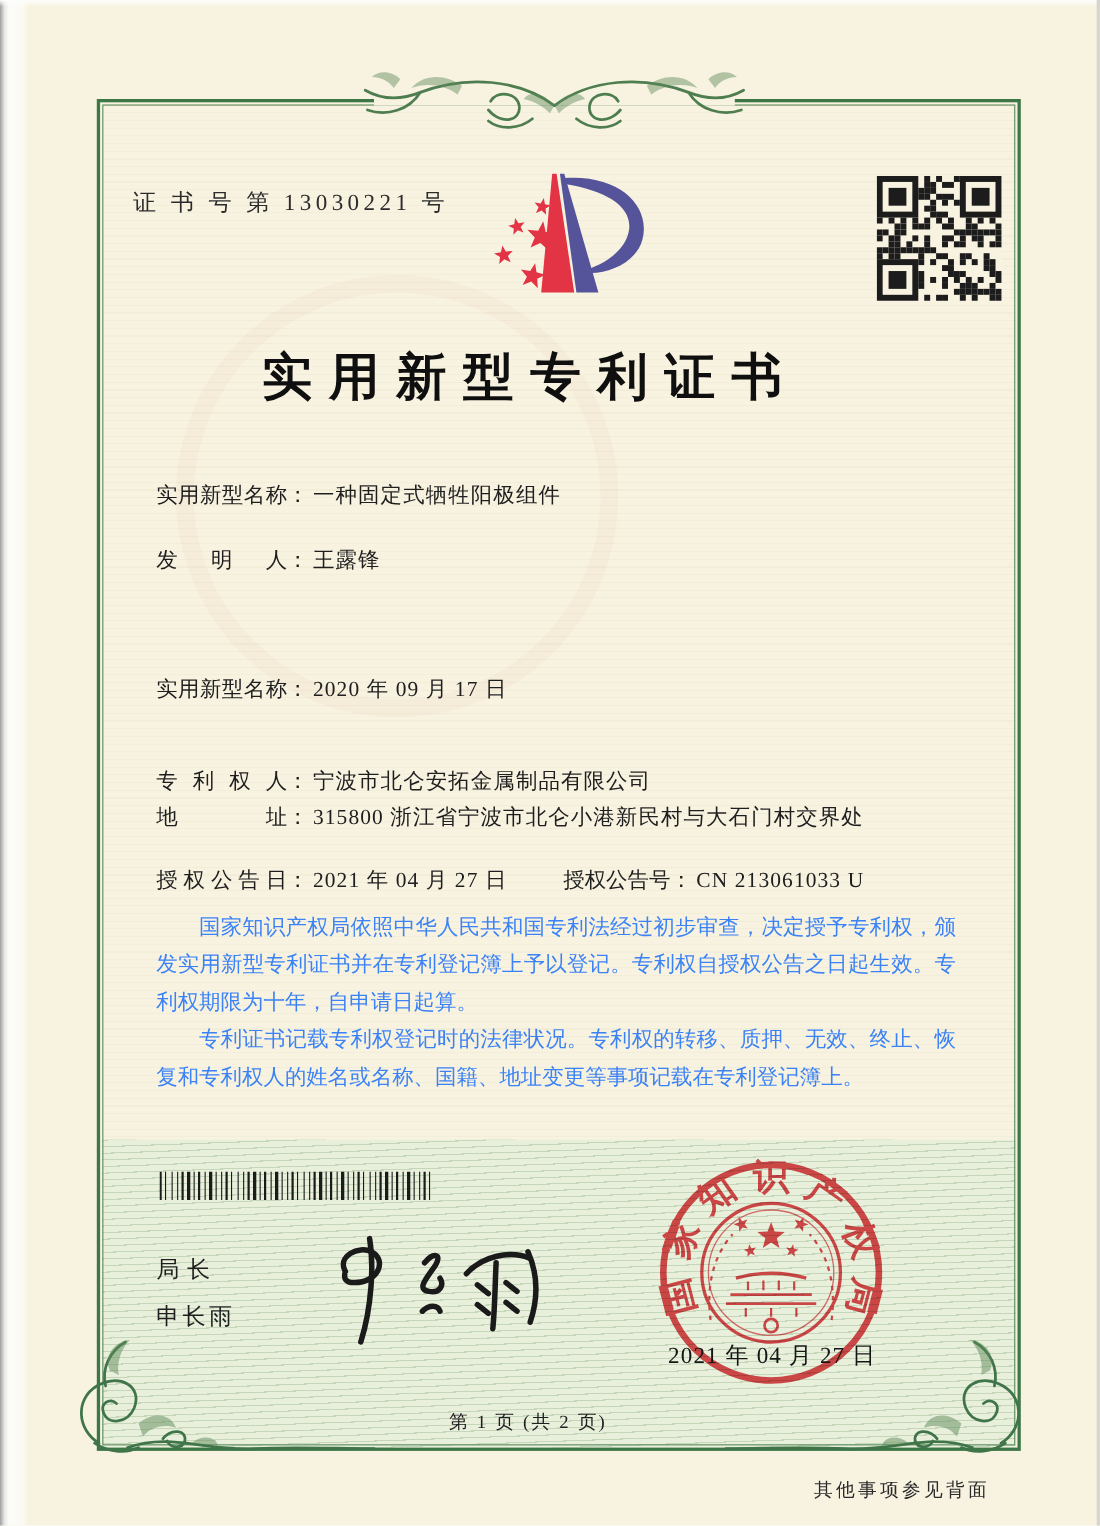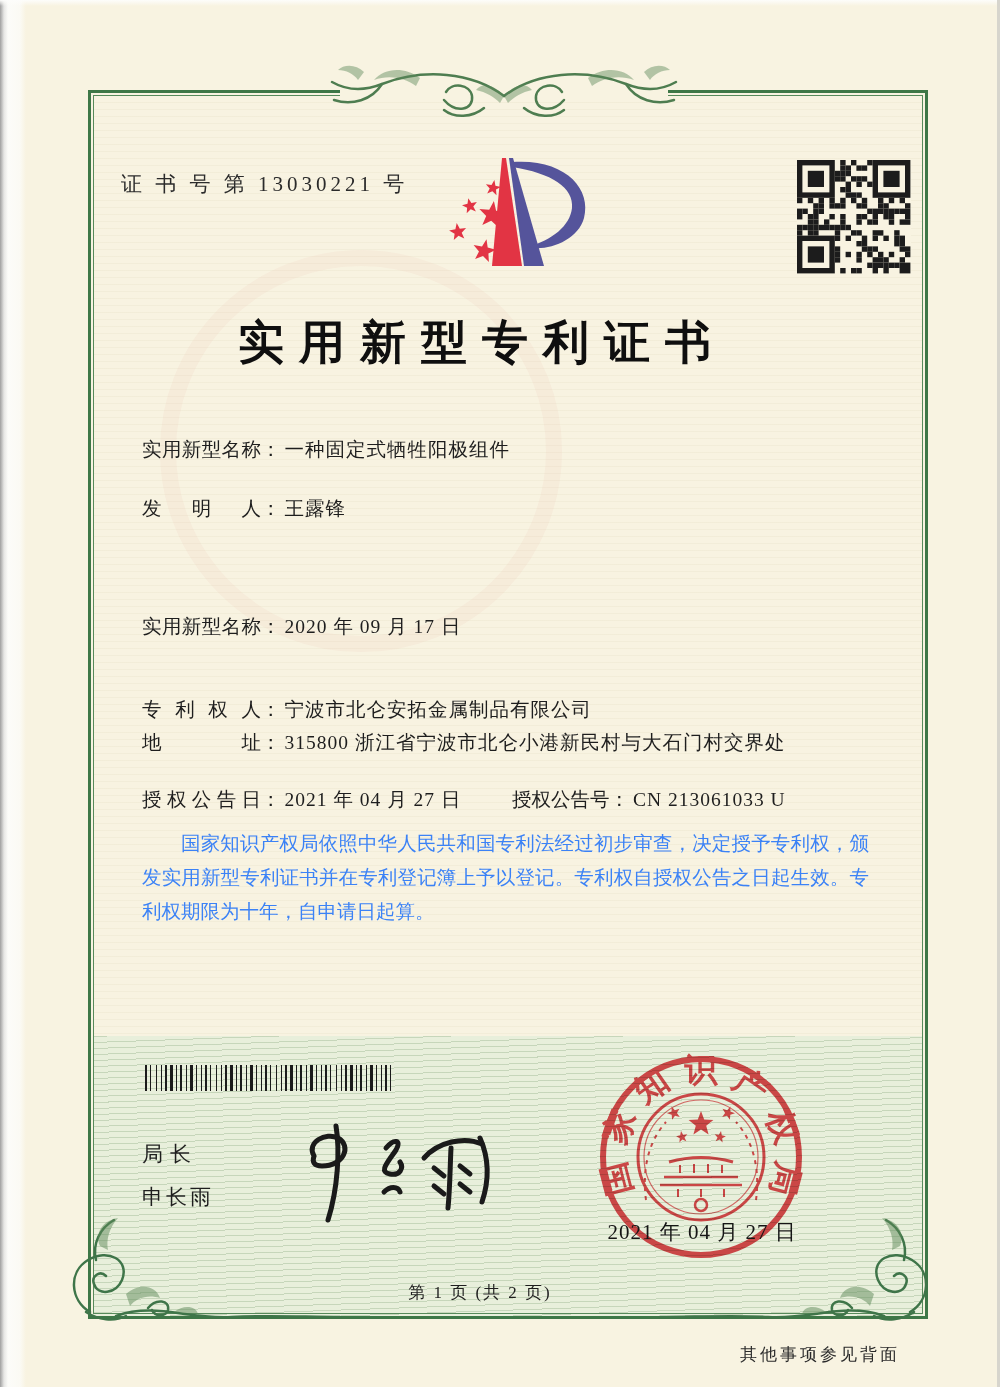--- a/index.html
+++ b/index.html
@@ -287,20 +287,21 @@
   </div>
   <div class="frow" style="top:786px">
     <span class="flabel">授权公告日</span><span class="fcolon">：</span><span class="fvalue">2021 年 04 月 27 日</span>
     <span class="f2">
       <span>授权公告号</span><span class="fcolon">：</span><span class="fvalue">CN 213061033 U</span>
     </span>
   </div>
 
   <div class="bodytext">
     <p>国家知识产权局依照中华人民共和国专利法经过初步审查，决定授予专利权，颁发实用新型专利证书并在专利登记簿上予以登记。专利权自授权公告之日起生效。专利权期限为十年，自申请日起算。</p>
+    <p>专利证书记载专利权登记时的法律状况。专利权的转移、质押、无效、终止、恢复和专利权人的姓名或名称、国籍、地址变更等事项记载在专利登记簿上。</p>
   </div>
 
   <svg class="orn" style="left:145px;top:1065px;" width="252" height="26" viewBox="0 0 252 26">
     <g id="barcode-bars" fill="#1b1b1b">
         <rect x="0" y="0" width="2" height="26"></rect>
         <rect x="5" y="0" width="1" height="26"></rect>
         <rect x="11" y="0" width="1" height="26"></rect>
         <rect x="16" y="0" width="1" height="26"></rect>
         <rect x="20" y="0" width="2" height="26"></rect>
         <rect x="25" y="0" width="3" height="26"></rect>

